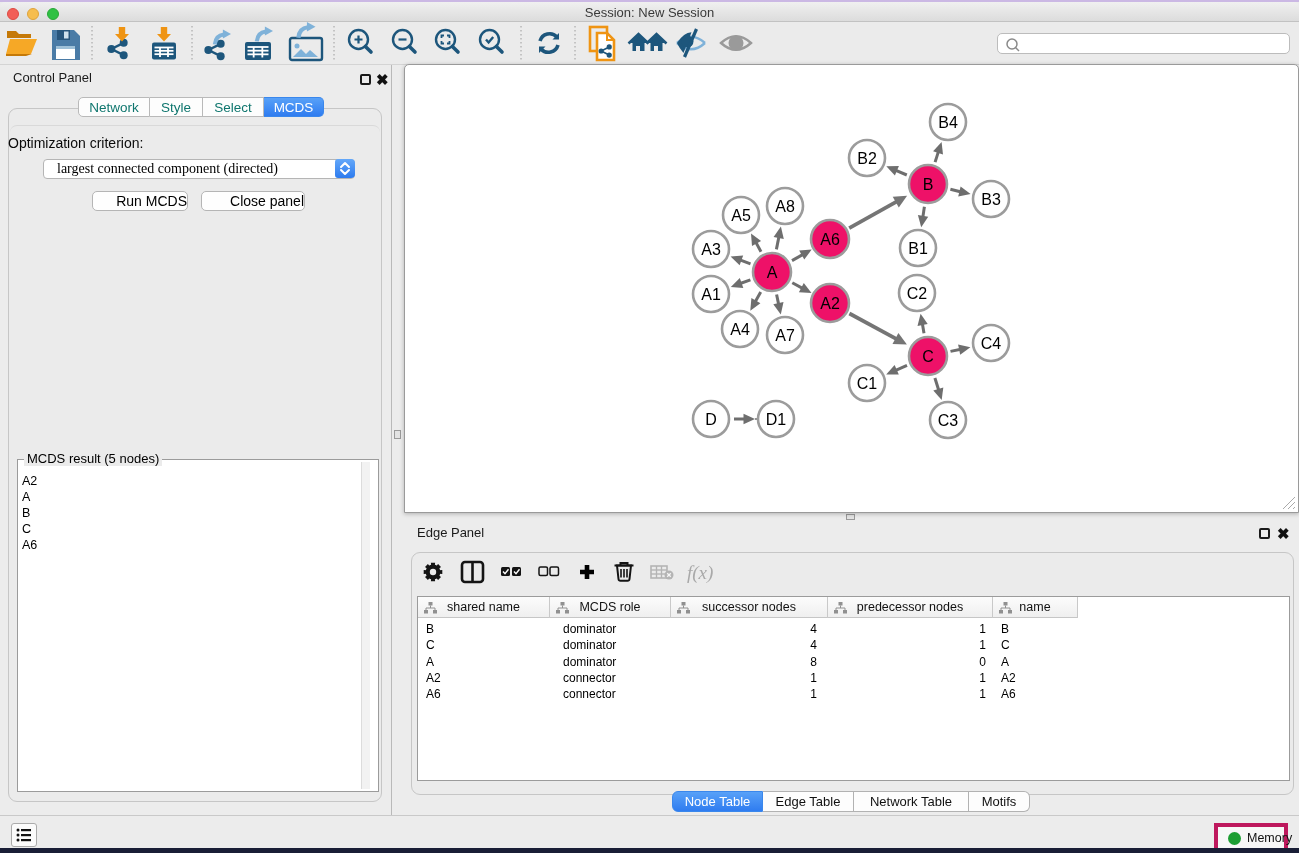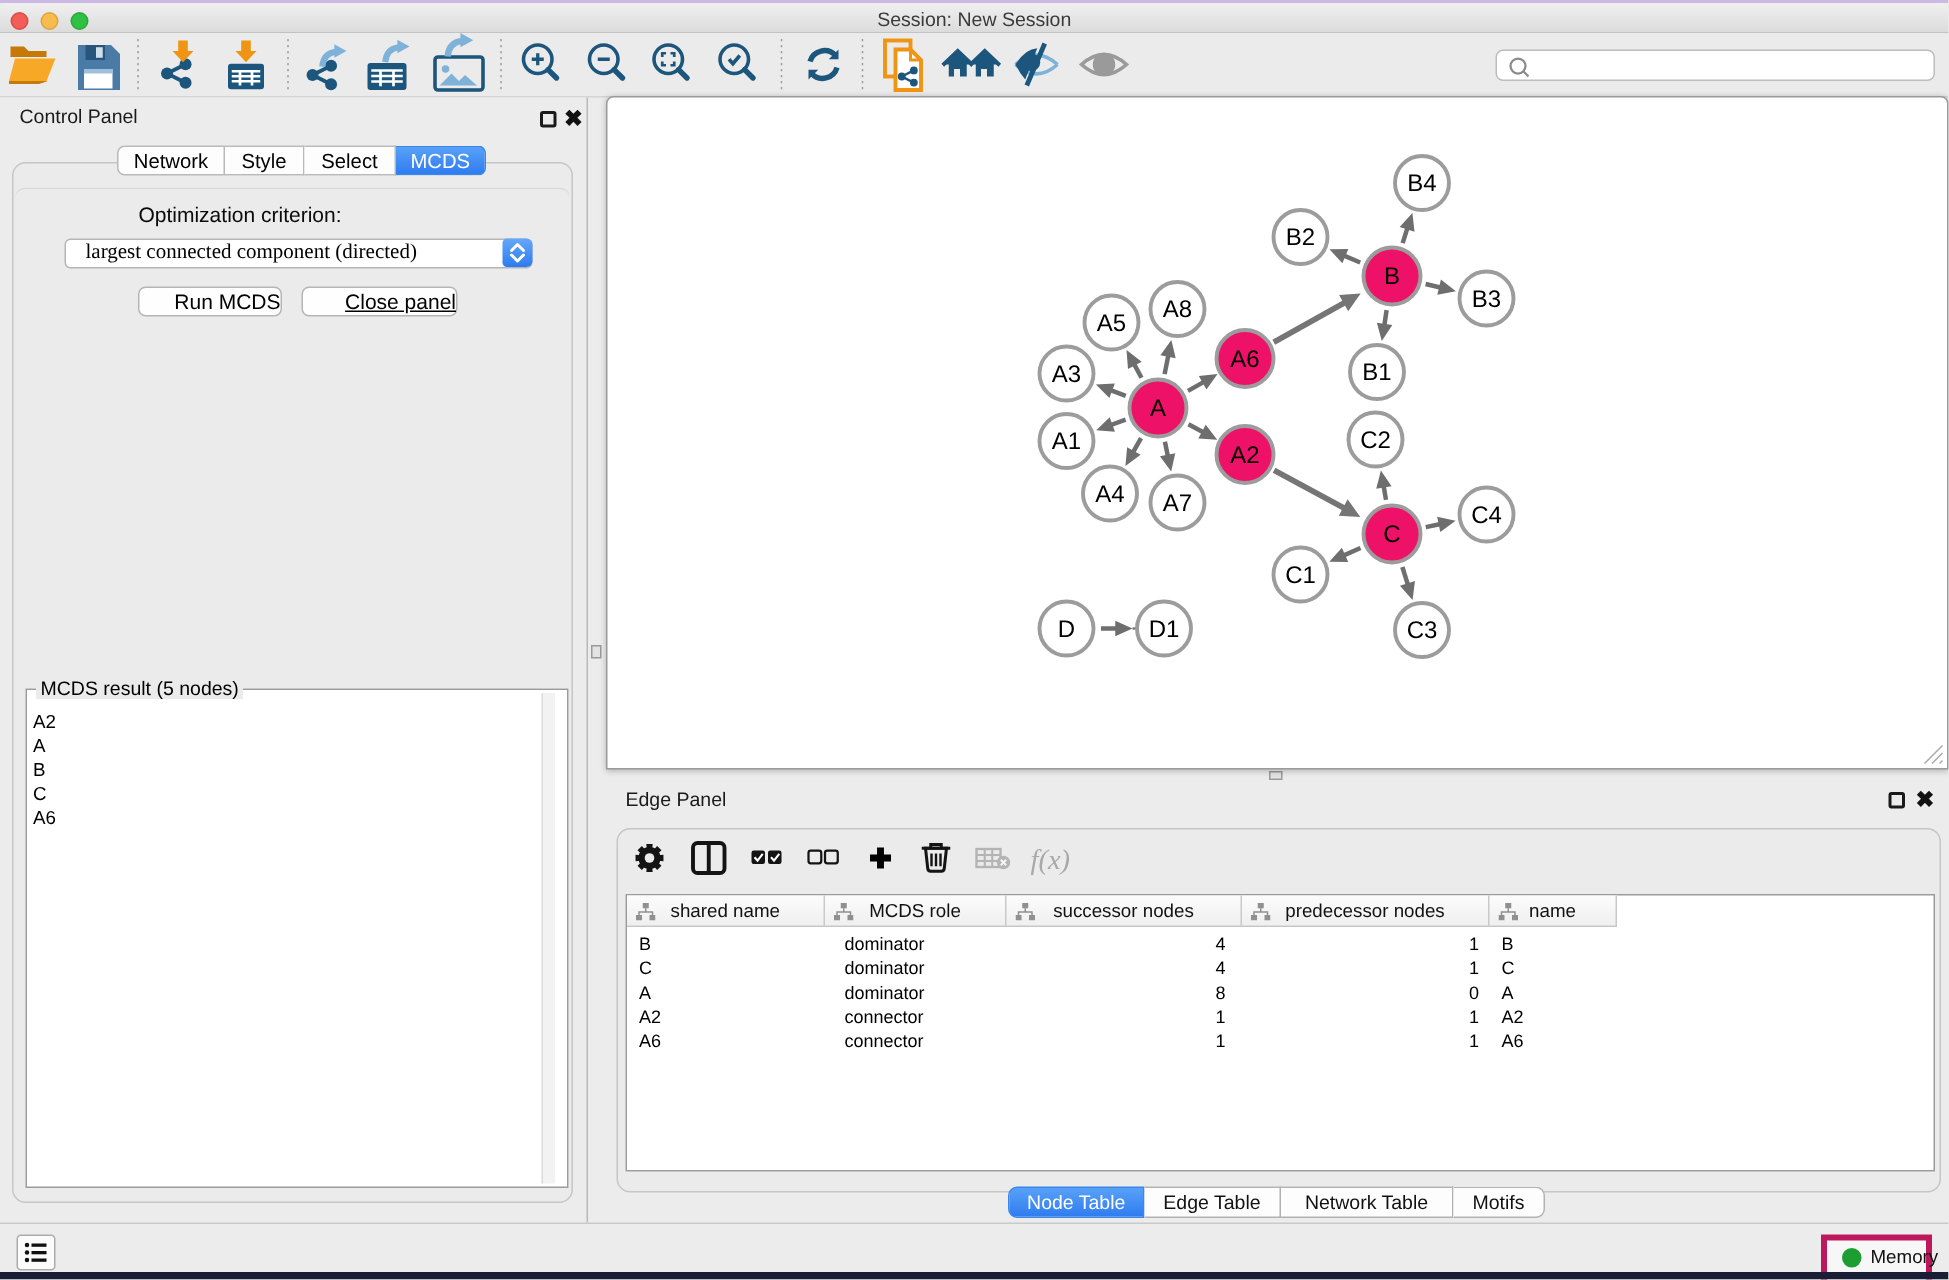--- a/index.html
+++ b/index.html
@@ -28,24 +28,24 @@
 
 #cp { left:0; top:65px; width:392px; height:750px; background:#ececec;
   border-right:1px solid #b9b9b9; }
 #cp .hdr { position:absolute; left:13px; top:5px; font-size:13px; color:#1a1a1a; }
 .winbtn-sq { position:absolute; width:11px; height:11px; border:2px solid #1a1a1a; border-radius:2px; background:transparent; }
 .winbtn-x { position:absolute; font-size:15px; font-weight:bold; color:#111; line-height:11px; }
 #cp-panel { position:absolute; left:8px; top:43px; width:374px; height:694px;
   border:1px solid #c6c6c6; border-radius:9px; background:#ebebeb; }
 #cp-tabs { position:absolute; left:78px; top:32px; height:20px; display:flex; }
 #cp-tabs .tab { height:20px; line-height:19px; text-align:center; font-size:13.5px;
-  background:#fdfdfd; border:1px solid #b9b9b9; border-left:none; color:#000000; }
+  background:#fdfdfd; border:1px solid #b9b9b9; border-left:none; color:#0f766e; }
 #cp-tabs .tab.first { border-left:1px solid #b9b9b9; border-radius:5px 0 0 5px; }
 #cp-tabs .tab.sel { background:linear-gradient(#58a1f8,#2f7cf0); color:#fff; border-color:#3a87ec; border-radius:0 5px 5px 0;text-align:center; }
-#optlabel { position:absolute; left:0; width:304px; top:70px; text-align:center; font-size:14px; color:#0a0a0a; }
+#optlabel { position:absolute; left:0; width:304px; top:70px; font-size:14px; color:#0a0a0a; }
 #combo { position:absolute; left:43px; top:94px; width:312px; height:20px; background:#fff;
   border:1px solid #b5b5b5; border-radius:4px;font-family:Liberation Serif, serif; }
 #combo .txt { position:absolute; left:13px; top:1px; font-size:14px; color:#000; }
 #combo .step { position:absolute; right:-1px; top:-1px; width:20px; height:19px;
   background:linear-gradient(#64a8f9,#2d7bef); border-radius:3px 4px 4px 3px; }
 #combo .step svg { position:absolute; left:3px; top:2px; }
 .pbtn { position:absolute; height:20px; background:#fefefe; border:1px solid #b5b5b5;
   border-radius:5px; font-size:14px; color:#000; text-align:right; line-height:18px; }
 #fieldset { position:absolute; left:17px; top:394px; width:362px; height:333px;
   background:#fff; border:1px solid #9b9b9b; }
@@ -236,21 +236,21 @@
   <div id="combo">
     <div class="txt">largest connected component (directed)</div>
     <div class="step">
         <svg width="14" height="15" viewBox="0 0 14 15">
       <path d="M3 6 L7 2 L11 6" fill="none" stroke="#fff" stroke-width="2" stroke-linecap="round" stroke-linejoin="round"></path>
       <path d="M3 9 L7 13 L11 9" fill="none" stroke="#fff" stroke-width="2" stroke-linecap="round" stroke-linejoin="round"></path>
     </svg>
       </div>
   </div>
   <div class="pbtn" style="left:92px; top:126px; width:96px;">Run MCDS</div>
-  <div class="pbtn" style="left:201px; top:126px; width:104px;text-decoration:underline;">Close panel</div>
+  <div class="pbtn" style="left:201px; top:126px; width:104px;">Close panel</div>
   <div id="fieldset">
     <div class="legend">MCDS result (5 nodes)</div>
     <div class="items">A2<br>A<br>B<br>C<br>A6</div>
     <div class="sbar"></div>
   </div>
 </div>
 
 <div class="splitter" style="left:394px; top:430px; width:7px; height:9px;"></div>
 <div class="splitter" style="left:846px; top:514px; width:9px; height:6px;"></div>
 

